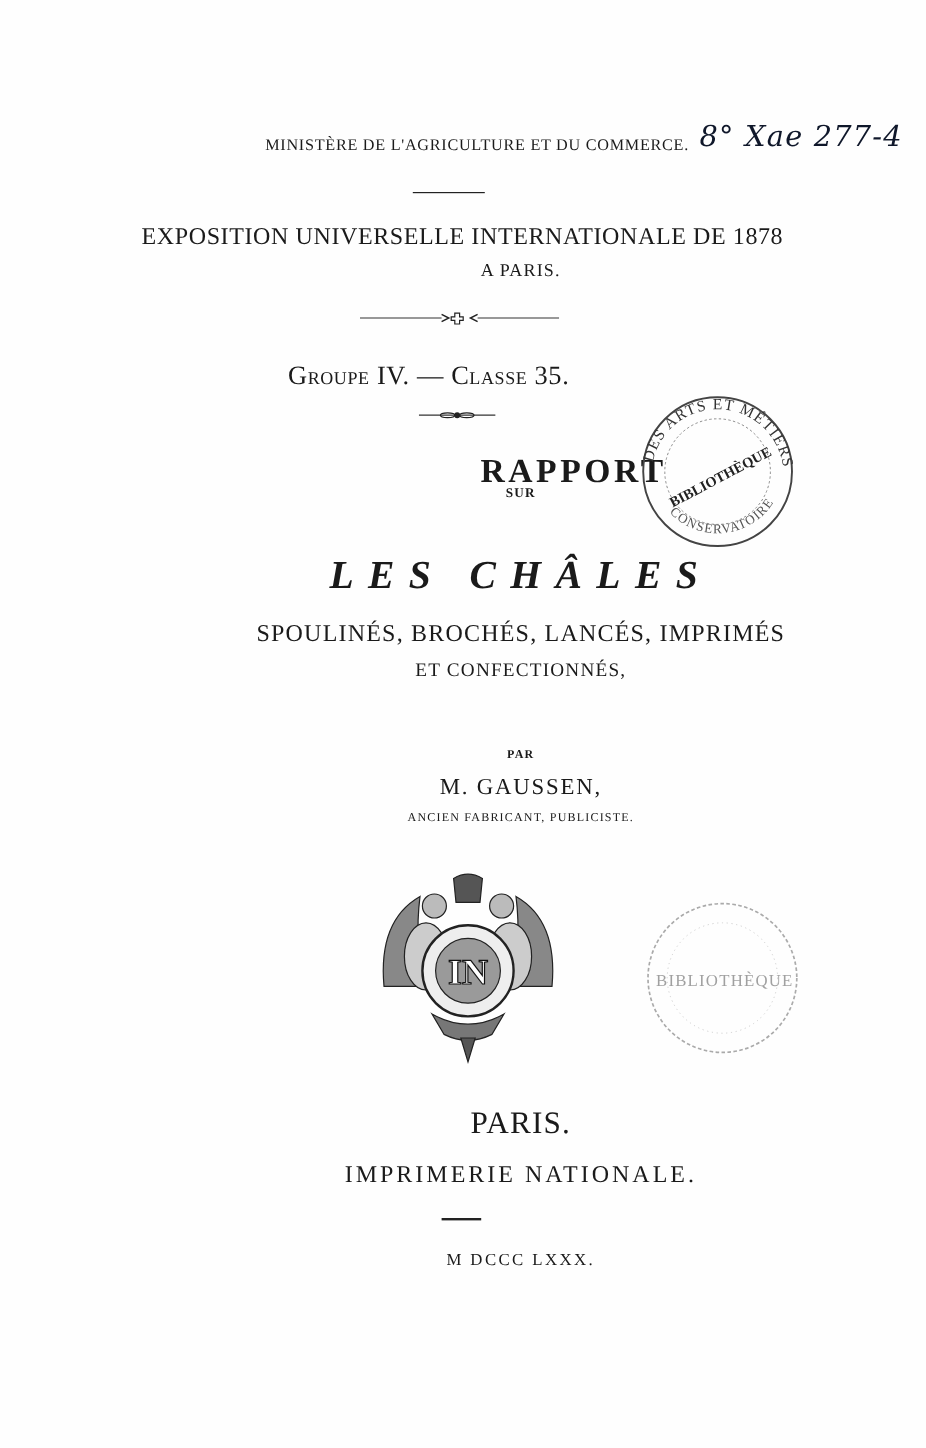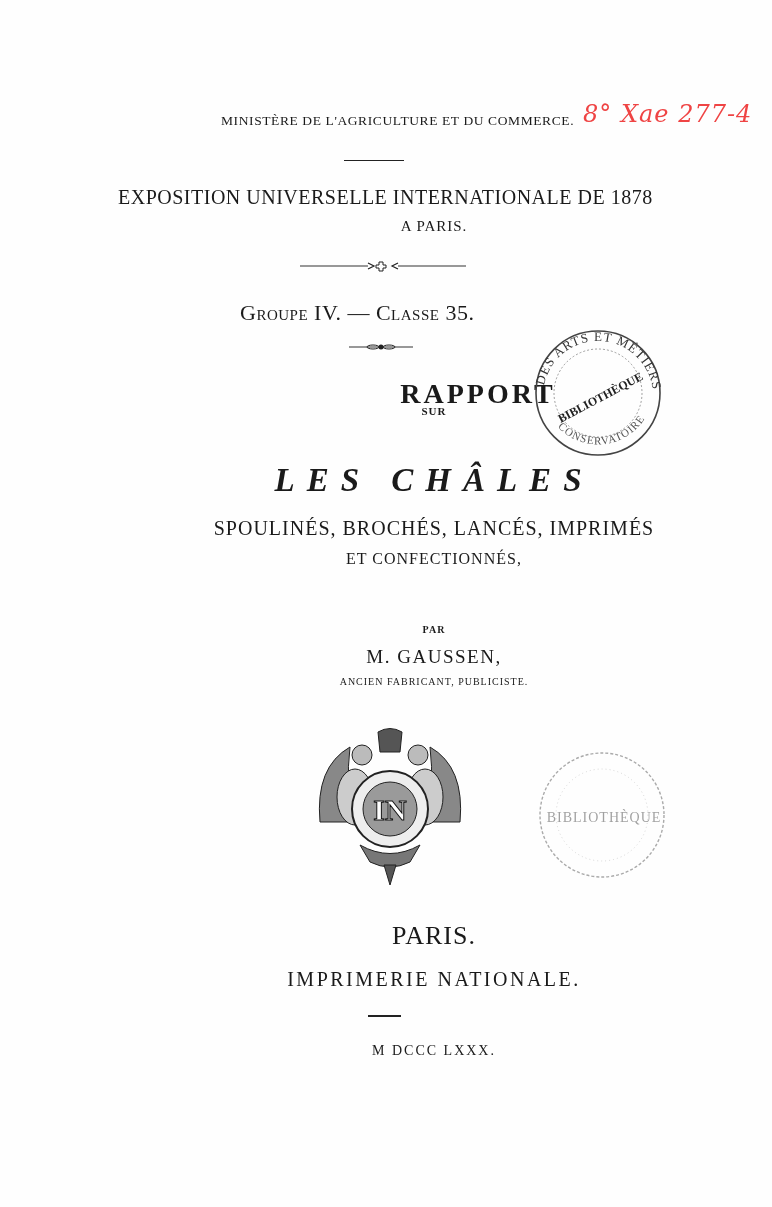--- a/index.html
+++ b/index.html
@@ -5,21 +5,21 @@
     html, body { margin: 0; padding: 0; }
     body {
       width: 772px; height: 1207px; position: relative; overflow: hidden;
       background: #fefefe; color: #1a1a1a;
       font-family: "Liberation Serif", "DejaVu Serif", serif;
     }
     .abs { position: absolute; white-space: nowrap; }
     .center { left: 0; width: 772px; text-align: center; margin-left: 48px; }
     .rule { position: absolute; height: 1px; background: #222; }
     .ministry { top: 113px; left: 173px; font-size: 13.5px; letter-spacing: 0.6px; margin-left: 48px; }
-    .shelfmark { top: 100px; left: 583px; font-family: "DejaVu Serif", serif; font-style: italic; font-size: 24px; letter-spacing: 1px; color: #ef4444; }
+    .shelfmark { top: 100px; left: 583px; font-family: "DejaVu Serif", serif; font-style: italic; font-size: 24px; letter-spacing: 1px; color: #0f172a; }
     .expo { top: 186px; left: 118px; font-size: 20px; letter-spacing: 0.5px; }
     .aparis { top: 218px; font-size: 15px; letter-spacing: 1px; }
     .groupe { top: 300px; left: 240px; font-size: 22px; letter-spacing: 0.5px; font-variant: small-caps; }
     .rapport { top: 378px; font-size: 28px; font-weight: bold; letter-spacing: 3px; padding-left: 44px; }
     .sur { top: 405px; font-size: 11px; font-weight: bold; letter-spacing: 1px; }
     .chales { top: 462px; font-size: 33px; font-weight: bold; letter-spacing: 12px; font-style: italic; }
     .spoulines { top: 517px; font-size: 20px; letter-spacing: 1px; }
     .confect { top: 550px; font-size: 16px; letter-spacing: 1px; }
     .par { top: 624px; font-size: 10px; font-weight: bold; letter-spacing: 1px; }
     .gaussen { top: 646px; font-size: 19px; letter-spacing: 1.5px; }

